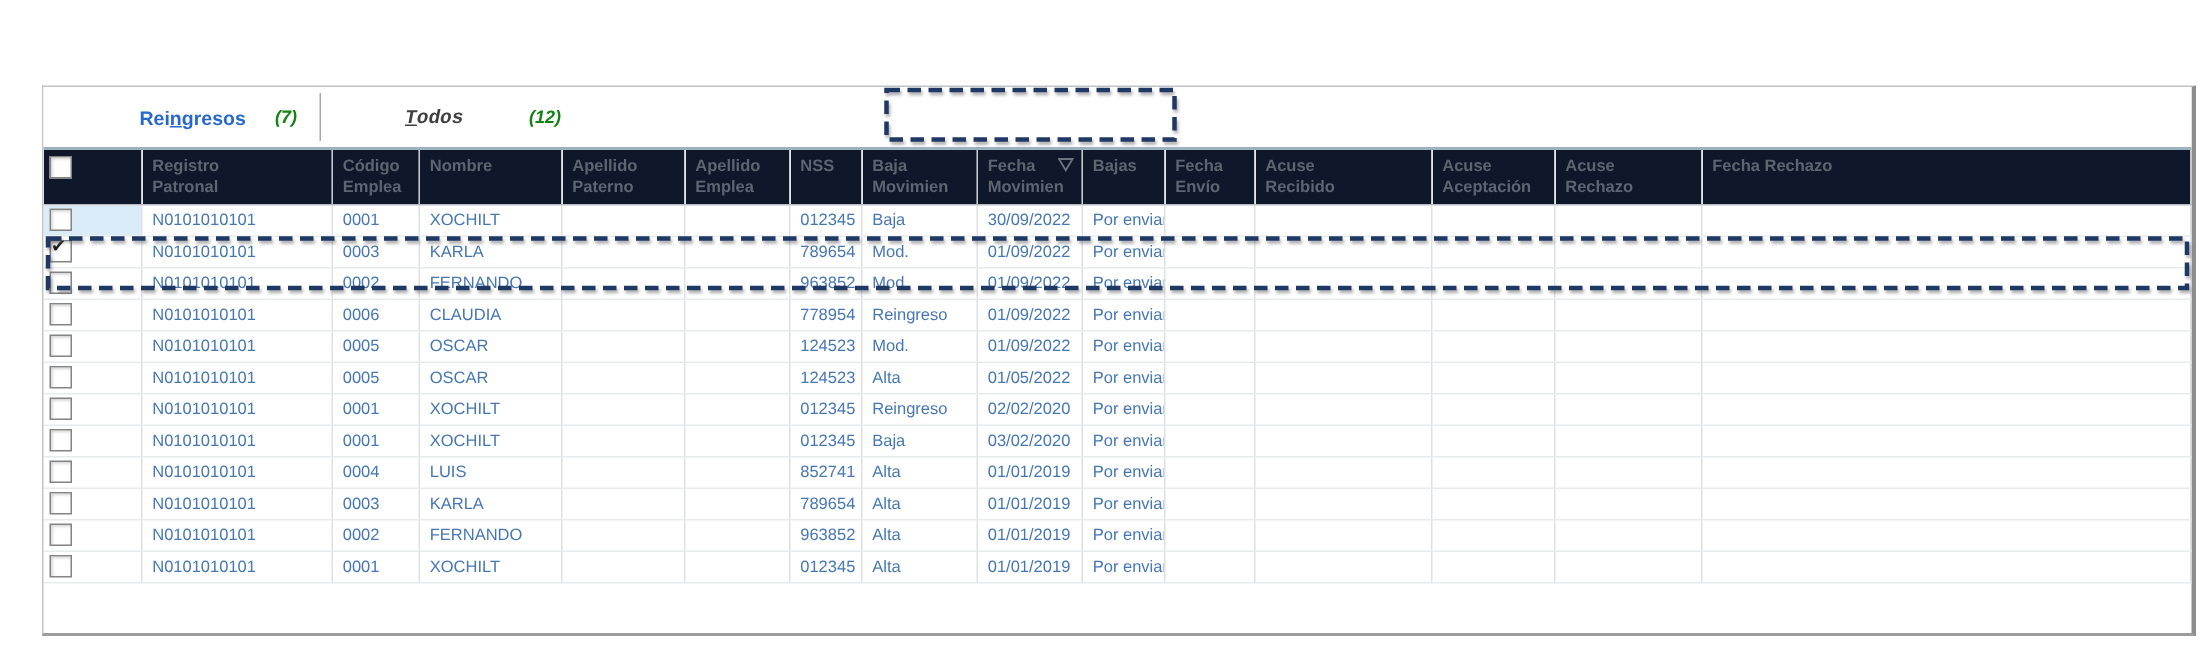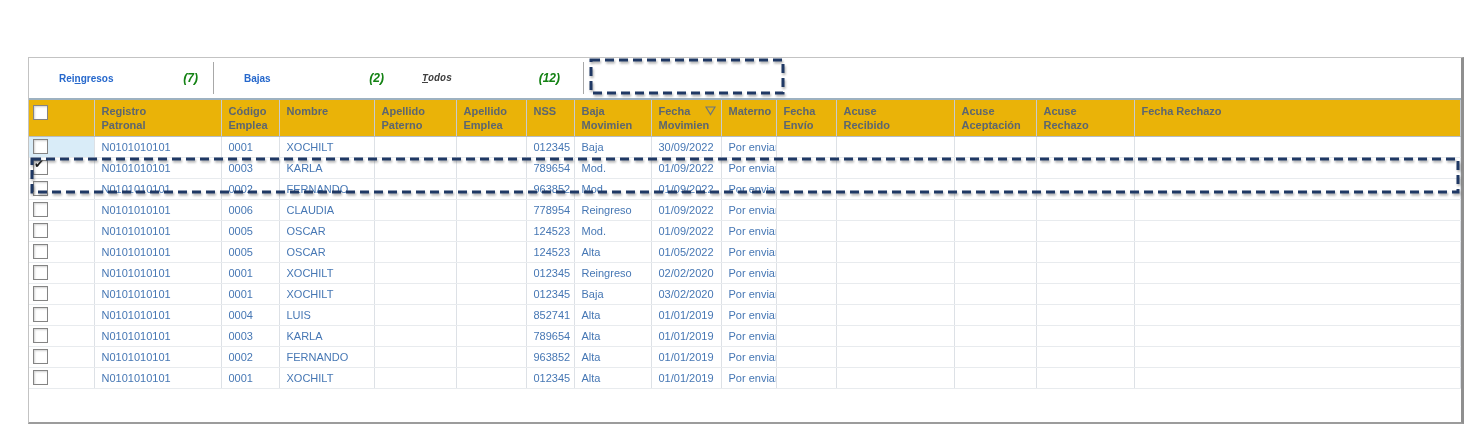--- a/index.html
+++ b/index.html
@@ -5,28 +5,28 @@
   html,body{margin:0;padding:0;background:#ffffff;width:1474px;height:435px;overflow:hidden;
     font-family:"Liberation Sans","DejaVu Sans",sans-serif;}
   .panel{position:absolute;left:28px;top:57px;width:1436px;height:367px;box-sizing:border-box;
     background:#fff;border:1px solid #c3c3c3;border-right:3px solid #8f8f8f;border-bottom:2px solid #9c9c9c;}
   
   .tabstrip{position:relative;height:40px;display:flex;align-items:stretch;background:#ffffff;
     border-bottom:2px solid #9db1c0;}
   .tab{display:flex;align-items:center;justify-content:space-between;box-sizing:border-box;
     padding:0 16px 0 30px;cursor:default;}
   .tab .sep{position:absolute;top:4px;bottom:4px;width:1px;background:#a8a8a8;}
-  .tab-label{font-size:10px;font-weight:bold;color:#2668cc;white-space:nowrap;}
+  .tab-label{font-size:13px;font-weight:bold;color:#2668cc;white-space:nowrap;margin-left:34px;}
   .tab-label .mn{text-decoration:underline;}
   .tab-count{font-size:12px;font-weight:bold;font-style:italic;color:#148214;margin-left:8px;}
   .tab.active .tab-label{color:#404040;font-style:italic;font-family:Liberation Mono, monospace;}
   .tab.active{padding-left:22px;padding-right:34px;}
   
   .grid{border-collapse:collapse;table-layout:fixed;width:100%;}
-  .grid th{background:#eab308;color:#5c6670;font-size:11px;font-weight:bold;text-align:left;
+  .grid th{background:#0f172a;color:#5c6670;font-size:11px;font-weight:bold;text-align:left;
     vertical-align:top;padding:4px 2px 2px 7px;border-right:1px solid #c6cbd0;border-bottom:1px solid #b6bcc3;
     height:36px;line-height:14px;position:relative;box-sizing:border-box;}
   .grid td{font-size:11px;color:#4677b4;padding:0 2px 0 7px;border-right:1px solid #dde1e6;
     border-bottom:1px solid #e8ebee;height:21px;white-space:nowrap;overflow:hidden;box-sizing:border-box;}
   .grid th.cbcol,.grid td.cbcol{padding:0 0 0 4px;}
   .grid th.cbcol{vertical-align:top;padding-top:4px;}
   td.cbcol.sel{background:#d9ecf8;}
   
   .cb{display:inline-block;width:13px;height:13px;background:#fff;border:1px solid #848484;
     box-shadow:inset 1px 1px 2px rgba(0,0,0,.18);position:relative;vertical-align:middle;}
@@ -38,25 +38,20 @@
 </head>
 <body>
 
 <div class="panel">
 
   <div class="tabstrip">
     <div class="tab" style="width:185px;">
       <span class="tab-label"><span>Rei</span><span class="mn">n</span><span>gresos</span></span>
       <span class="tab-count">(7)</span>
       <span class="sep" style="left:184px;"></span>
-    </div>
-    <div class="tab" style="width:186px;">
-      <span class="tab-label"><span></span><span class="mn"></span><span>Bajas</span></span>
-      <span class="tab-count">(2)</span>
-      <span class="sep" style="left:554px;"></span>
     </div>
     <div class="tab active" style="width:194px;">
       <span class="tab-label"><span></span><span class="mn">T</span><span>odos</span></span>
       <span class="tab-count">(12)</span>
     </div>
   </div>
 
   <table class="grid">
     <colgroup id="grid-cols">
         <col style="width:65px">
@@ -105,21 +100,21 @@
             <div>Movimien</div>
           </th>
           <th>
             <div>Fecha</div>
             <div>Movimien</div>
             <span class="sorticon"><svg width="11" height="10">
                 <path d="M1 1 H10 L5.5 8.5 Z" fill="none" stroke="#6a7680" stroke-width="1.2"></path>
               </svg></span>
           </th>
           <th>
-            <div>Materno</div>
+            <div>Bajas</div>
           </th>
           <th>
             <div>Fecha</div>
             <div>Envío</div>
           </th>
           <th>
             <div>Acuse</div>
             <div>Recibido</div>
           </th>
           <th>

